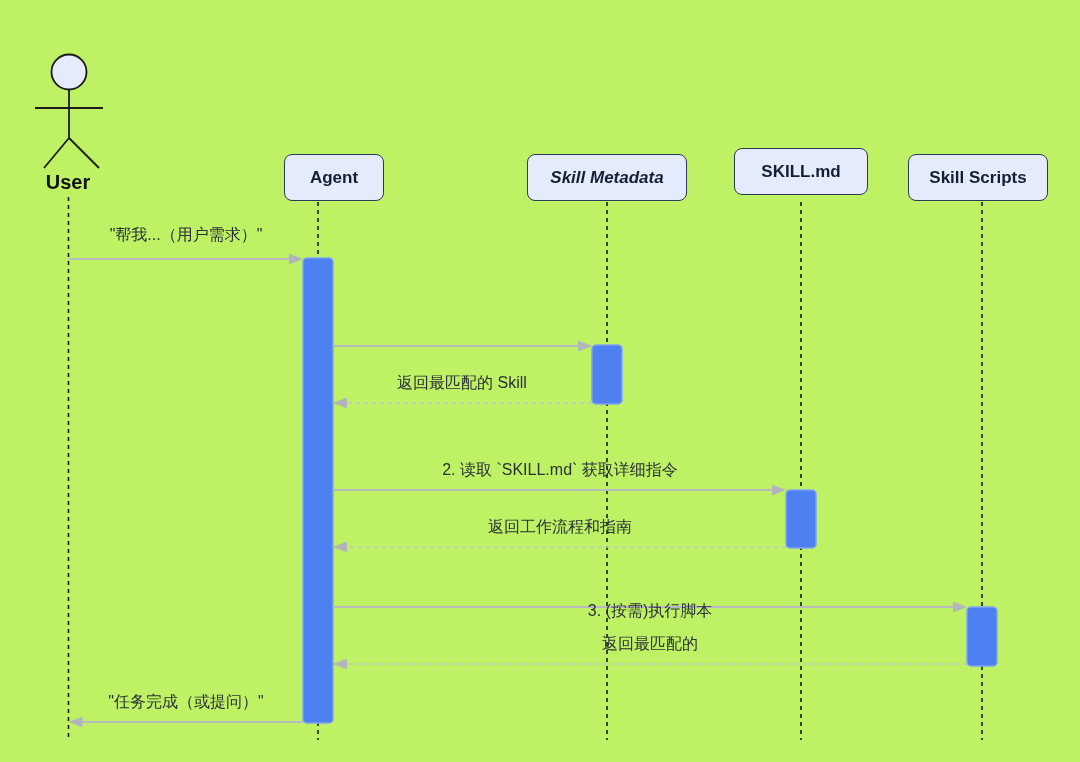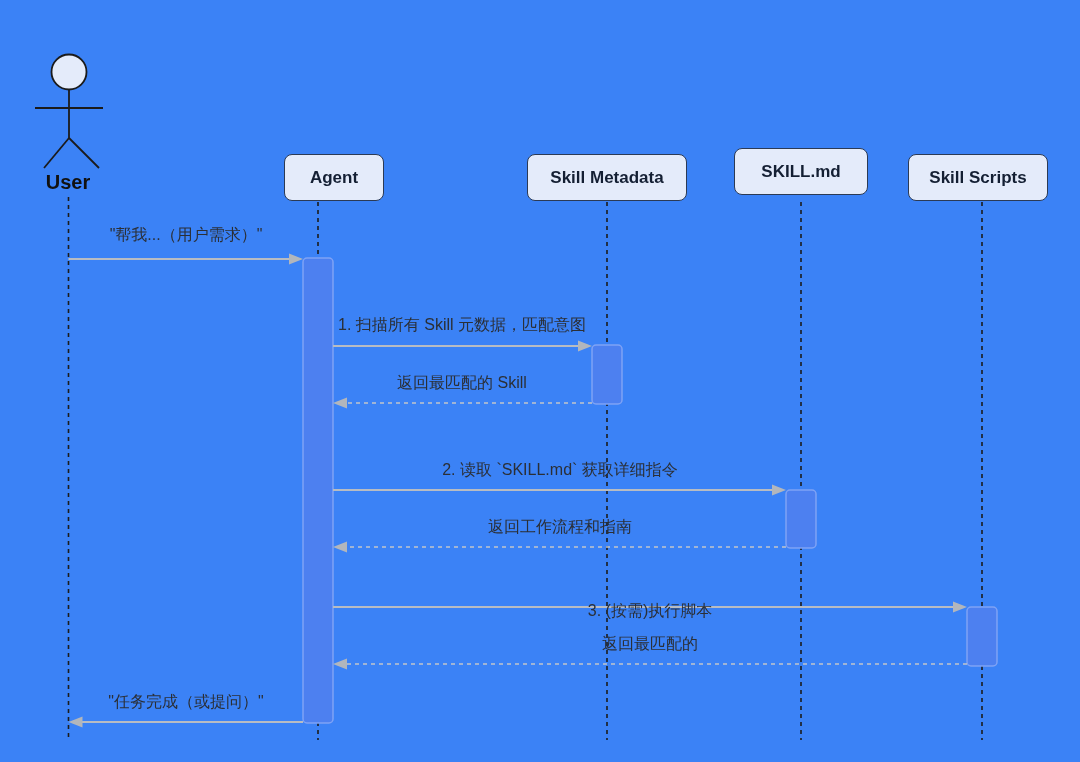--- a/index.html
+++ b/index.html
@@ -1,20 +1,20 @@
 <!DOCTYPE html>
 <html><head>
 <meta charset="utf-8">
 <style>
   html, body { margin: 0; padding: 0; background: #ffffff; }
   .canvas {
     position: relative;
     width: 1080px;
     height: 762px;
-    background: #3b82f6;
+    background: #bef264;
     font-family: "Liberation Sans", sans-serif;
     overflow: hidden;
   }
   .layer { position: absolute; left: 0; top: 0; width: 1080px; height: 762px; }
   .participant {
     position: absolute;
     height: 47px;
     background: #E4EBFA;
     border: 1.6px solid #2B3A55;
     border-radius: 8px;
@@ -99,26 +99,25 @@
       <polygon points="333,664 347,658.5 347,669.5" fill="#B2B6BC"></polygon>
 
       <line x1="303" y1="722" x2="81.5" y2="722" stroke="#B8BCC2" stroke-width="1.8"></line>
       <polygon points="68.5,722 82.5,716.5 82.5,727.5" fill="#B2B6BC"></polygon>
     </g>
   </svg>
 
   <div class="actor-label" style="left:68px; top:171px;">User</div>
 
   <div class="participant" style="left:284px; top:154px; width:100px;">Agent</div>
-  <div class="participant" style="left:527px; top:154px; width:160px;">Skill Metadata</div>
+  <div class="participant" style="left:527px; top:154px; width:160px;font-style:italic;">Skill Metadata</div>
   <div class="participant" style="left:734px; top:148px; width:134px;">SKILL.md</div>
   <div class="participant" style="left:908px; top:154px; width:140px;">Skill Scripts</div>
 
   <div class="msg-label" style="left:186px; top:225px;">"帮我...（用户需求）"</div>
-  <div class="msg-label" style="left:462px; top:315px;">1. 扫描所有 Skill 元数据，匹配意图</div>
   <div class="msg-label" style="left:462px; top:373px;">返回最匹配的 Skill</div>
   <div class="msg-label" style="left:560px; top:460px;">2. 读取 `SKILL.md` 获取详细指令</div>
   <div class="msg-label" style="left:560px; top:517px;">返回工作流程和指南</div>
   <div class="msg-label" style="left:650px; top:577px;margin-top:24px;">3. (按需)执行脚本</div>
   <div class="msg-label" style="left:650px; top:634px;">返回最匹配的</div>
   <div class="msg-label" style="left:186px; top:692px;">"任务完成（或提问）"</div>
 
 </div>
 
 </body></html>

